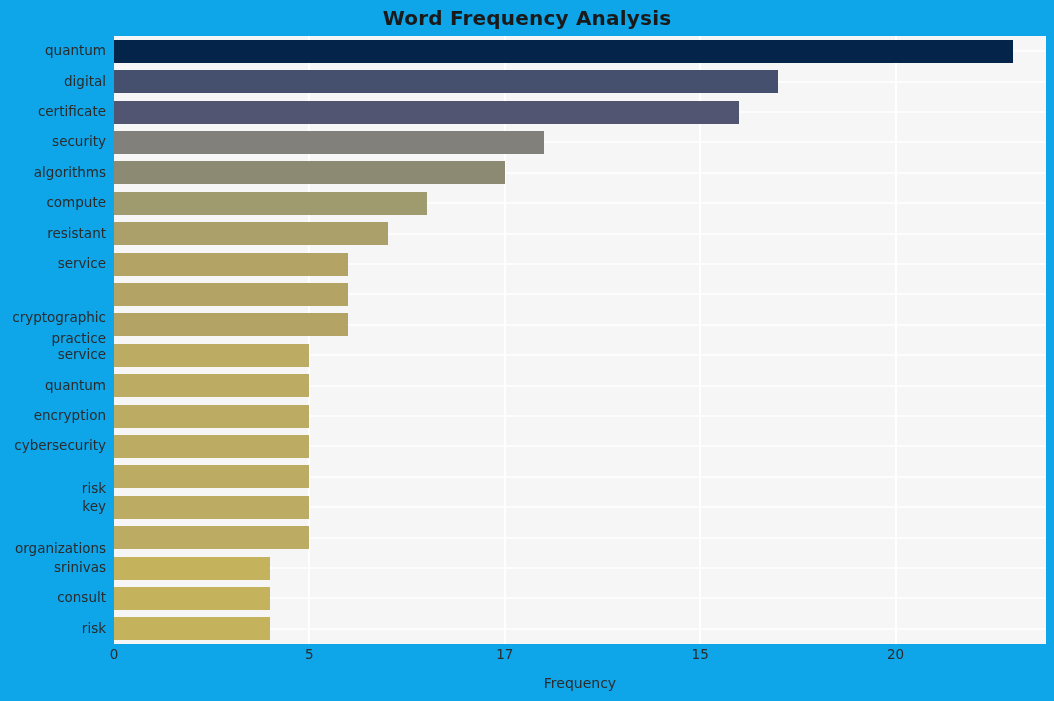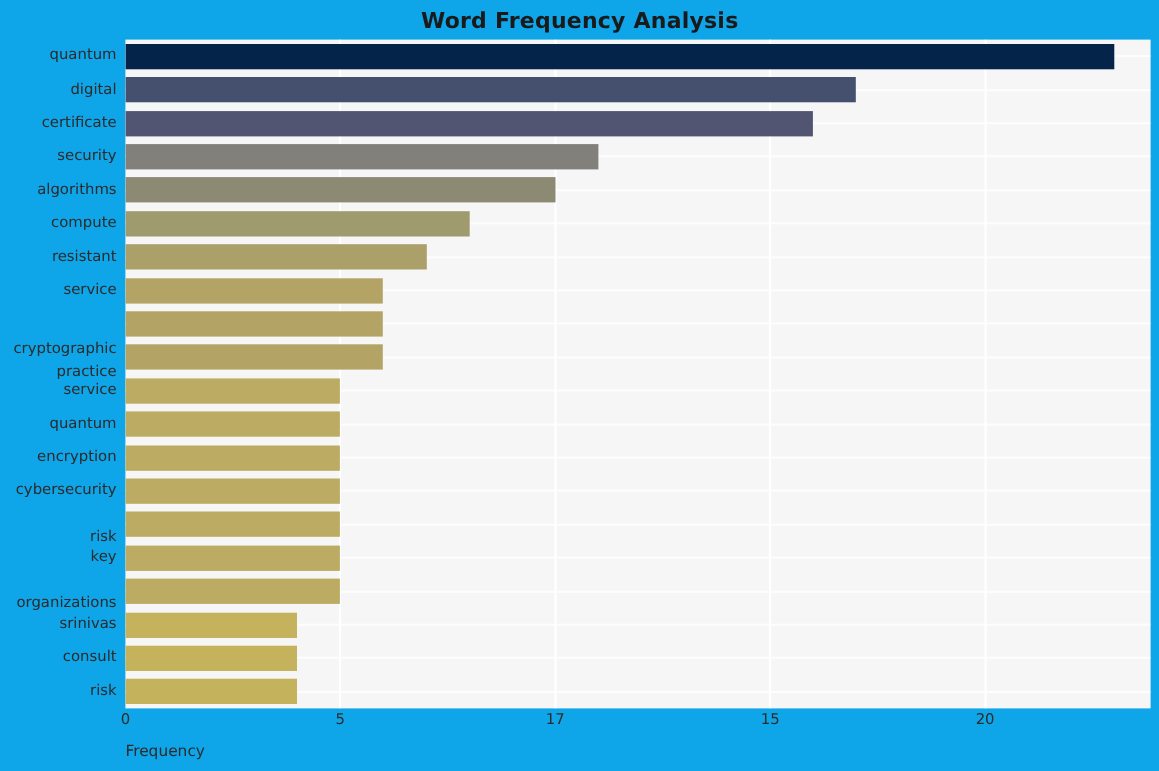--- a/index.html
+++ b/index.html
@@ -116,20 +116,21 @@
     color: #2b2b2b;
     line-height: 1;
   }
 
   
   #xaxis-title {
     position: absolute;
     left: 114px;
     top: 675px;
     width: 932px;
+    text-align: center;
     font-size: 14px;
     color: #2b2b2b;
   }
 </style>
 </head>
 <body>
 
 <div id="figure">
 
   <div id="chart-title">Word Frequency Analysis</div>

